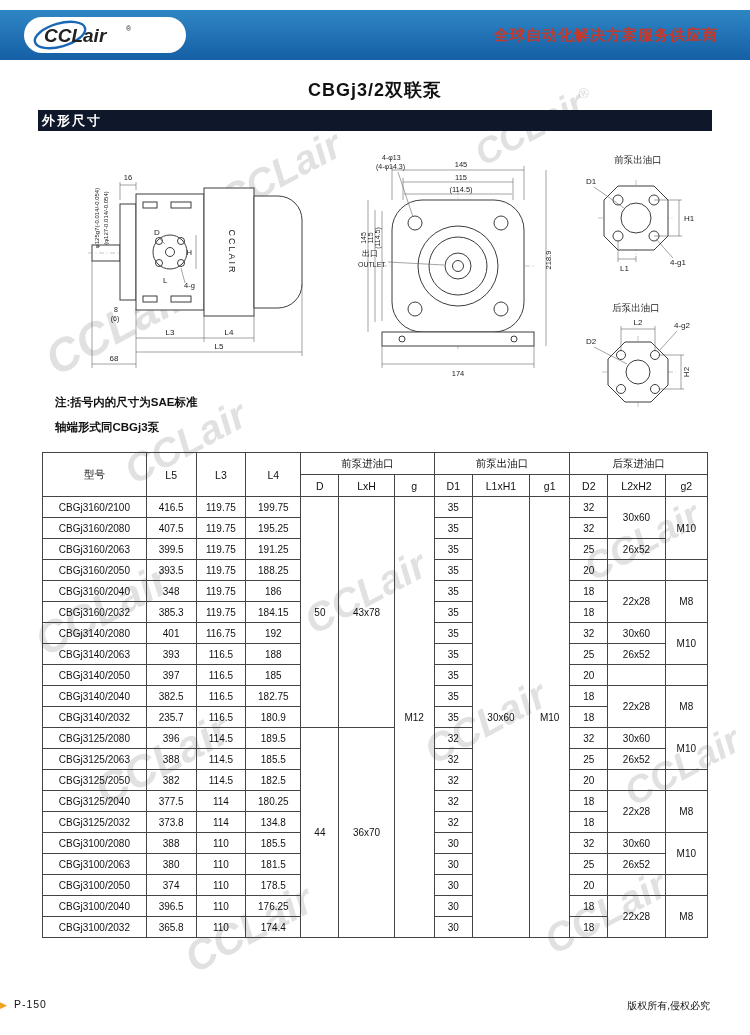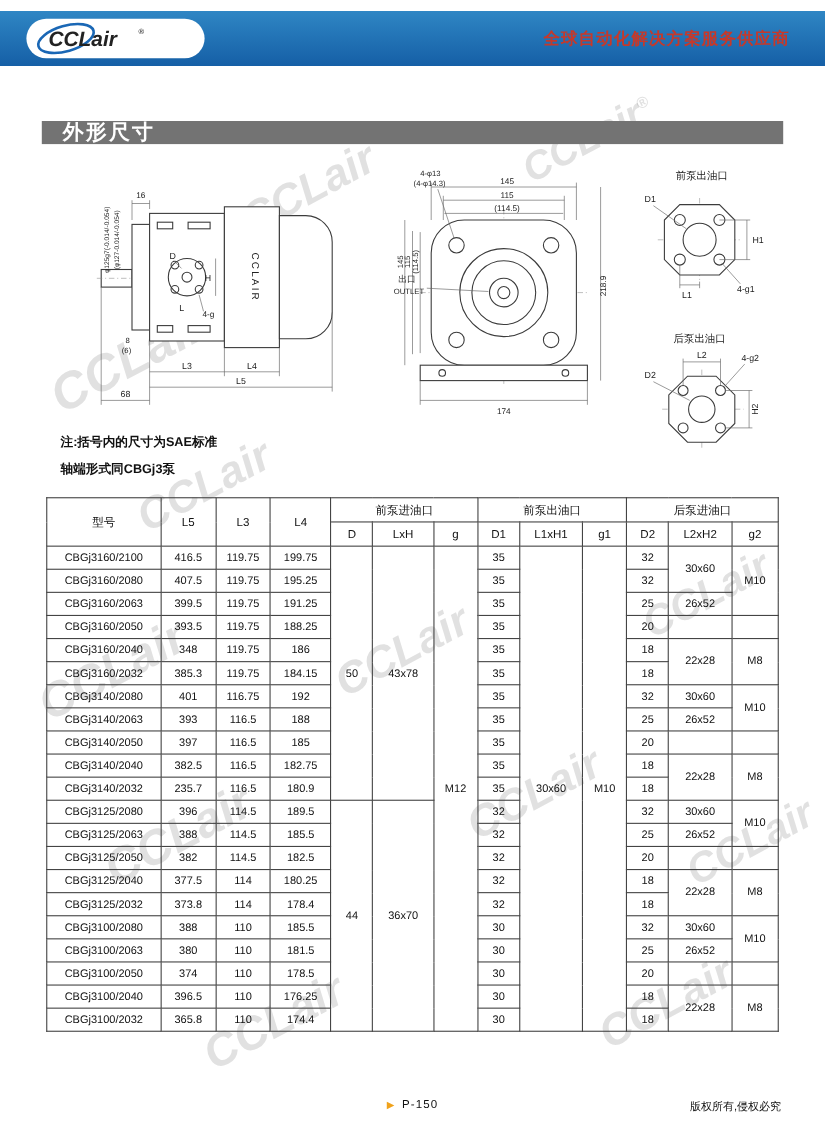--- a/index.html
+++ b/index.html
@@ -16,43 +16,43 @@
   .topbar { position:absolute; left:0; top:10px; width:750px; height:50px;
             background:linear-gradient(#2f86c4,#155fa6); display:flex; align-items:center; }
   .logo-pill { margin-left:24px; width:162px; height:36px; background:#fff; border-radius:18px;
                display:flex; align-items:center; justify-content:center; }
   .tagline { margin-left:auto; padding-right:32px; color:#c5392b; font-size:15px; font-weight:bold; letter-spacing:1px; }
 
   .doc-title { position:absolute; top:78px; left:0; width:750px; text-align:center;
                font-size:18px; font-weight:bold; letter-spacing:1px; }
 
   .section-bar { position:absolute; left:38px; top:110px; width:674px; height:21px;
-                 background:#737373; color:#fff; font-size:19px; font-weight:bold;
-                 line-height:21px; padding-left:19px; letter-spacing:2px; }
+                 background:#0f172a; color:#fff; font-size:13px; font-weight:bold;
+                 line-height:21px; padding-left:4px; letter-spacing:2px; }
 
   
   .drawing { position:absolute; }
   svg text { font-family:"Liberation Sans","DejaVu Sans",sans-serif; fill:#222; }
   .ln   { stroke:#3c3c3c; stroke-width:1; fill:none; }
   .lnf  { stroke:#3c3c3c; stroke-width:1; fill:#fff; }
   .dim  { stroke:#666; stroke-width:.6; fill:none; }
   .dash { stroke:#888; stroke-width:.5; fill:none; stroke-dasharray:5 2.5 1 2.5; }
 
   .notes { position:absolute; left:55px; top:390px; font-size:11.5px; line-height:25px;font-weight:bold; }
 
   
   table.spec { position:absolute; left:42px; top:452px; width:666px; border-collapse:collapse;
                table-layout:fixed; background:transparent; }
   table.spec th, table.spec td { border:1px solid #444; text-align:center; vertical-align:middle;
                font-size:10px; padding:2px 1px; height:21px; background:transparent; }
   table.spec th { font-size:10.5px; font-weight:500; height:22px; }
 
   
   .footer { position:absolute; left:0; top:998px; width:750px; height:20px; font-size:10.5px; }
-  .page-num { position:absolute; left:0; width:750px; text-align:center; letter-spacing:1px; }
+  .page-num { position:absolute; left:0; width:750px; text-align:left; letter-spacing:1px; }
   .page-num .tri { color:#f0a21b; font-size:9px; margin-right:6px; }
   .copyright { position:absolute; right:40px; top:1px; font-size:10px;margin-left:24px; }
 </style>
 </head>
 <body>
 
 <div class="page">
 
   <span class="wm" style="left:40px;top:300px;font-size:46px;">CCLair</span>
   <span class="wm" style="left:215px;top:150px;font-size:40px;">CCLair</span>
@@ -71,20 +71,21 @@
     <div class="logo-pill">
       <svg width="150" height="32" viewBox="0 0 150 32">
         <ellipse cx="30" cy="16" rx="26" ry="11.5" transform="rotate(-16 30 16)" fill="none" stroke="#1a67b5" stroke-width="2.4"></ellipse>
         <text x="14" y="23" font-size="19" font-style="italic" font-weight="bold" fill="#1558a8">CCLair</text>
         <text x="96" y="12" font-size="7" fill="#1558a8">®</text>
       </svg>
     </div>
     <div class="tagline">全球自动化解决方案服务供应商</div>
   </header>
 
+  <h1 class="doc-title">CBGj3/2双联泵</h1>
 
   <div class="section-bar">
     <span>外形尺寸</span>
   </div>
 
   <div class="drawing" style="left:86px;top:146px;width:262px;height:230px;">
     <svg width="262" height="230" viewBox="0 0 262 230">
 
       <rect class="lnf" x="6" y="99" width="28" height="16"></rect>
       <line class="dash" x1="2" y1="107" x2="50" y2="107"></line>
@@ -439,21 +440,21 @@
           <td>180.25</td>
           <td>32</td>
           <td>18</td>
           <td rowspan="2">22x28</td>
           <td rowspan="2">M8</td>
         </tr>
         <tr>
           <td>CBGj3125/2032</td>
           <td>373.8</td>
           <td>114</td>
-          <td>178.4</td>
+          <td>134.8</td>
           <td>32</td>
           <td>18</td>
         </tr>
         <tr>
           <td>CBGj3100/2080</td>
           <td>388</td>
           <td>110</td>
           <td>185.5</td>
           <td>30</td>
           <td>32</td>

